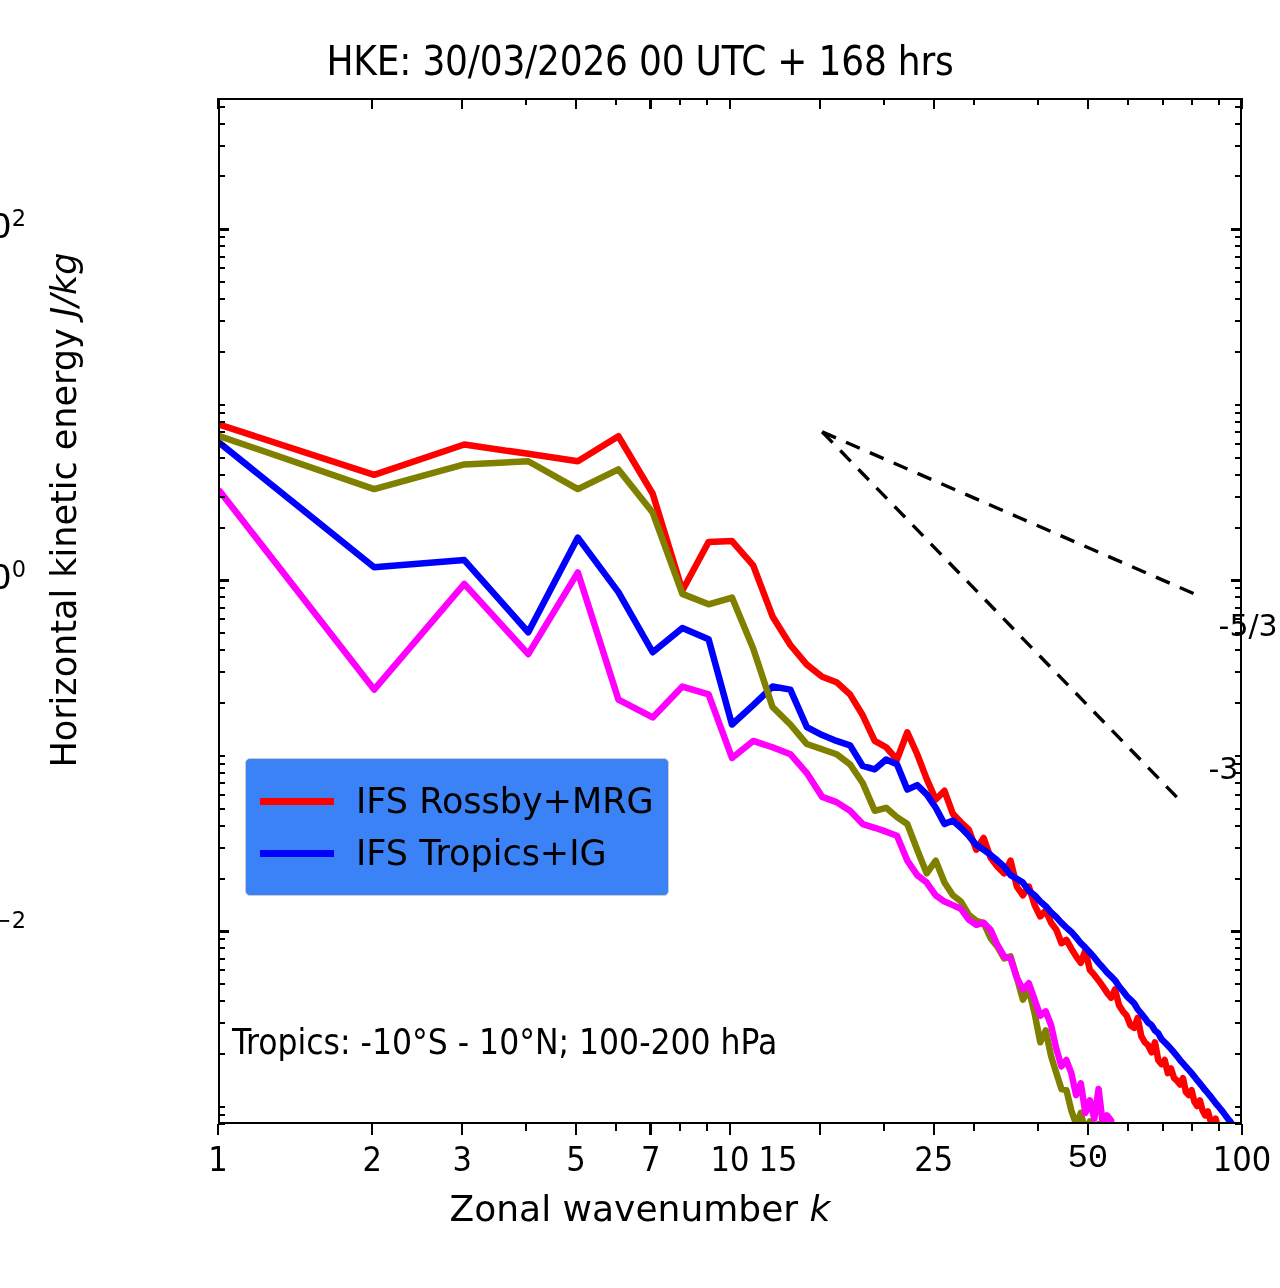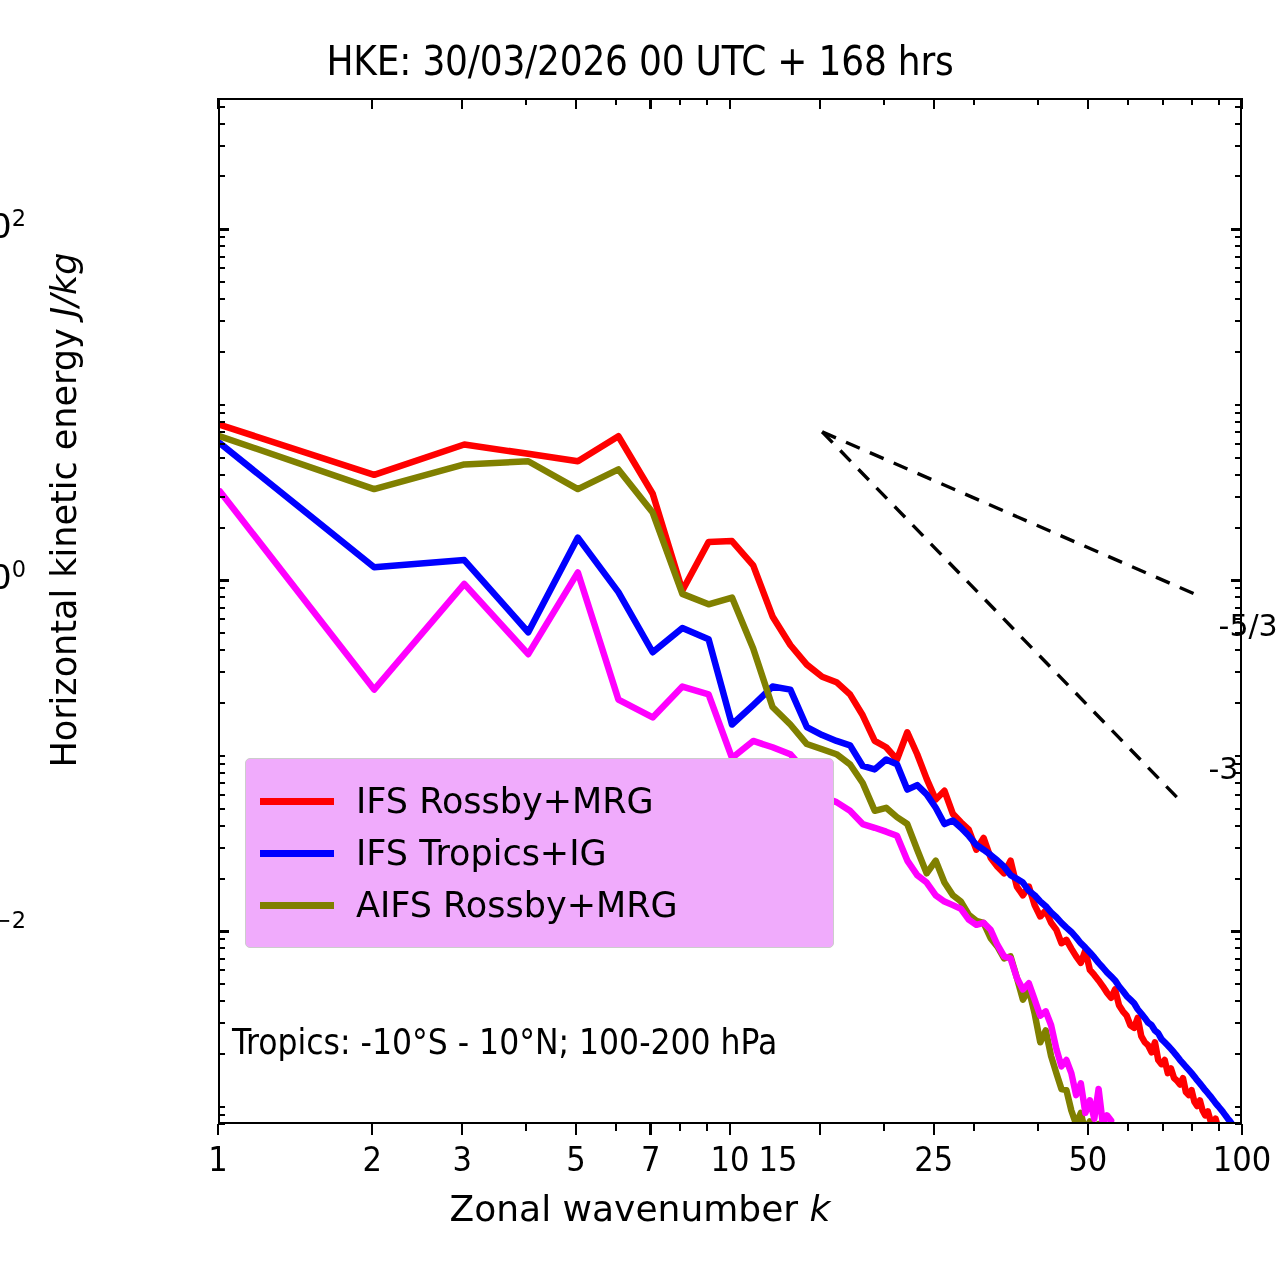--- a/index.html
+++ b/index.html
@@ -54,23 +54,23 @@
   }
   #x-axis-label{
     position:absolute; left:0; top:1188px; width:1280px;
     text-align:center; font-size:36px; color:#000; white-space:nowrap;
   }
   #x-axis-label i{font-style:italic;}
 
   
   #legend{
     position:absolute; left:245px; top:758px;
-    width:589px; box-sizing:border-box;
+    width:424px; box-sizing:border-box;
     border:1.6px solid #cccccc; border-radius:5px;
-    background:#f0abfc; padding:16px 18px 16px 14px;
+    background:#3b82f6; padding:16px 18px 16px 14px;
   }
   .legend-row{display:flex;align-items:center;height:52px;}
   .legend-swatch{width:74px;height:7px;margin-right:22px;flex:0 0 auto;}
   .legend-text{font-size:35px;color:#000;white-space:nowrap;line-height:1;}
 
   #region-note{
     position:absolute; left:232px; top:1022px;
     font-size:35px; color:#000; white-space:nowrap;
     font-family:"DejaVu Sans Condensed","DejaVu Sans",sans-serif;
   }
@@ -260,37 +260,33 @@
     </div>
   <div id="xtick-labels">
       <div class="xtick-label" style="left: 218px;">1</div>
       <div class="xtick-label" style="left: 372.127px;">2</div>
       <div class="xtick-label" style="left: 462.286px;">3</div>
       <div class="xtick-label" style="left: 575.873px;">5</div>
       <div class="xtick-label" style="left: 650.69px;">7</div>
       <div class="xtick-label" style="left: 730px;">10</div>
       <div class="xtick-label" style="left: 778px;">15</div>
       <div class="xtick-label" style="left: 933.745px;">25</div>
-      <div class="xtick-label" style="left: 1087.87px;">50</div>
+      <div class="xtick-label" style="left: 1087.87px; font-family: Liberation Mono, monospace;">50</div>
       <div class="xtick-label" style="left: 1242px;">100</div>
     </div>
   <div id="slope-labels">
       <div class="slope-label" style="left: 1218.57px; top: 564.304px; margin-top: 44px;">-5/3</div>
       <div class="slope-label" style="left: 1208.46px; top: 751.054px;">-3</div>
     </div>
 
   <div id="legend">
       <div class="legend-row">
         <div class="legend-swatch" style="background: rgb(255, 0, 0);"></div>
         <div class="legend-text">IFS Rossby+MRG</div>
       </div>
       <div class="legend-row">
         <div class="legend-swatch" style="background: rgb(0, 0, 255);"></div>
         <div class="legend-text">IFS Tropics+IG</div>
       </div>
-      <div class="legend-row">
-        <div class="legend-swatch" style="background: rgb(128, 128, 0);"></div>
-        <div class="legend-text">AIFS Rossby+MRG</div>
-      </div>
     </div>
 
   <div id="region-note">Tropics: -10°S - 10°N; 100-200 hPa</div>
 </div>
 
 </body></html>

